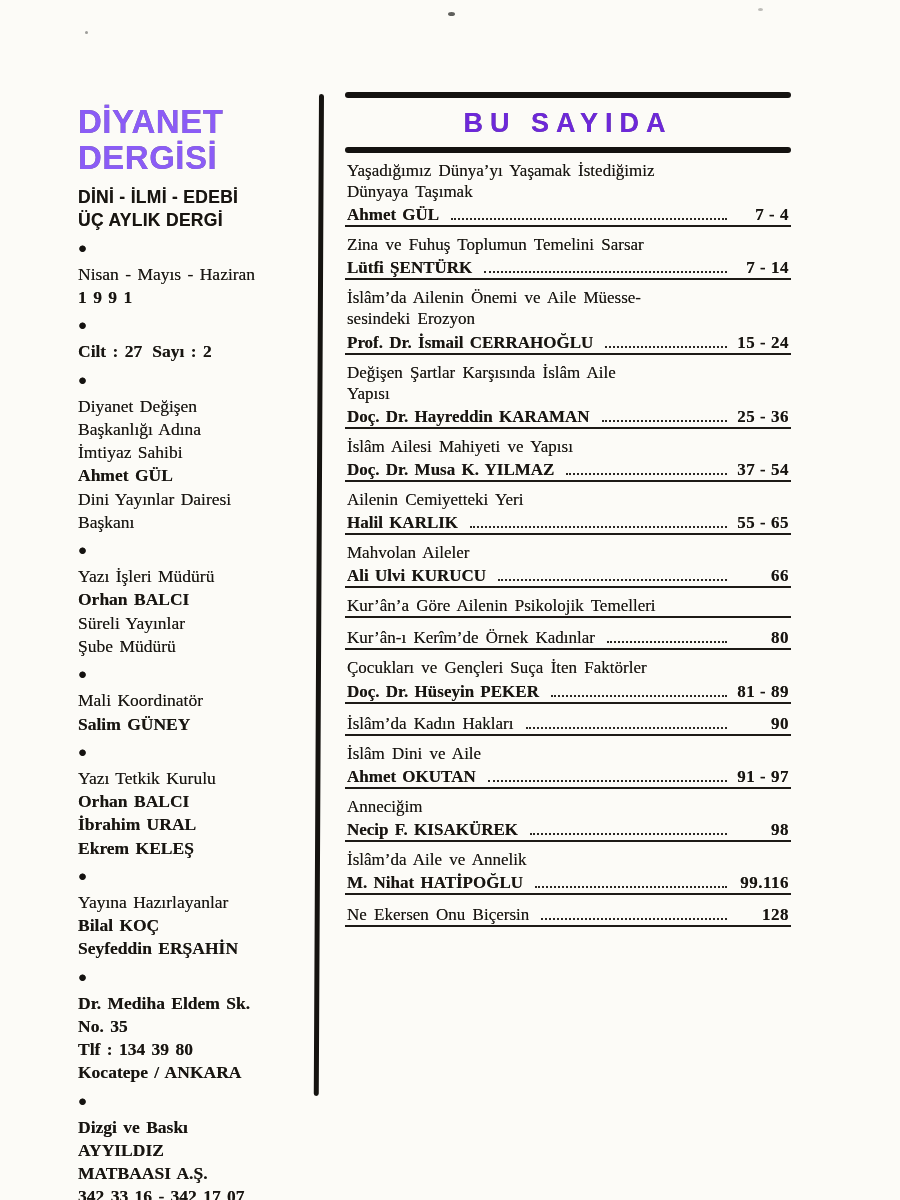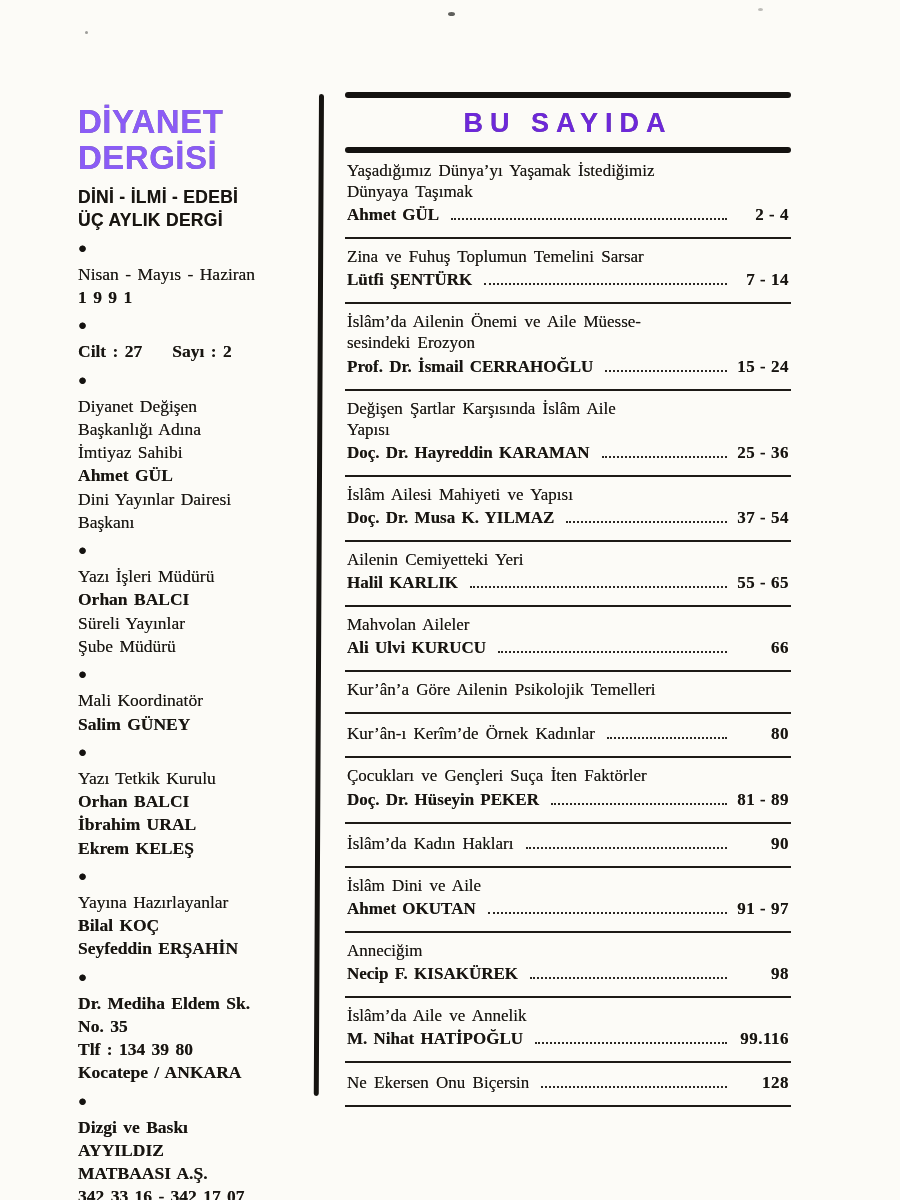--- a/index.html
+++ b/index.html
@@ -12,33 +12,33 @@
   
   .left-col{position:absolute;left:78px;top:104px;width:250px;}
   .masthead{font-family:"Liberation Sans",sans-serif;font-weight:bold;
     font-size:33px;line-height:1.1;letter-spacing:.5px;color:#8b5cf6;}
   .type-line{font-family:"Liberation Sans",sans-serif;font-weight:bold;
     font-size:17.5px;line-height:1.32;letter-spacing:.3px;}
   .type-block{margin-top:9px;}
   .bullet{font-size:15px;line-height:1;margin:9px 0 7px;color:#141210;}
   .lc{font-size:17.5px;line-height:1.33;word-spacing:2px;}
   .b{font-weight:bold;}
-  .issue-row{display:flex;gap:30px;}
+  .issue-row{display:flex;gap:10px;}
   
   .divider{position:absolute;left:319px;top:94px;width:5px;height:1002px;
     background:#151310;border-radius:3px;transform:rotate(.3deg);
     transform-origin:top center;}
   
   .right-col{position:absolute;left:345px;top:92px;width:446px;}
   .toc-rule{height:6px;background:#141210;border-radius:3px;}
   .toc-header{font-family:"Liberation Sans",sans-serif;font-weight:bold;
     font-size:27px;letter-spacing:7px;text-align:center;
     padding:10px 0 8px;color:#6d28d9;}
   .entries{margin-top:0;}
-  .entry{border-bottom:2px solid #1d1a16;padding:7px 2px 12px;
+  .entry{border-bottom:2px solid #1d1a16;padding:7px 2px 0;
     font-size:17px;line-height:1.24;}
   .tl{word-spacing:3px;}
   .arow{display:flex;align-items:baseline;margin-top:2px;}
   .author{font-weight:bold;white-space:nowrap;word-spacing:2px;}
   .leader{flex:1 1 auto;border-bottom:2.6px dotted #2b2723;
     margin:0 10px 4px 12px;min-width:28px;}
   .pages{font-weight:bold;white-space:nowrap;min-width:52px;
     text-align:right;letter-spacing:.5px;}
   
   .speck{position:absolute;background:#2b2b28;border-radius:50%;}
@@ -140,21 +140,21 @@
     <div class="toc-rule"></div>
 
     <div class="entries">
 
       <div class="entry">
         <div class="tl">Yaşadığımız Dünya’yı Yaşamak İstediğimiz</div>
         <div class="tl">Dünyaya Taşımak</div>
         <div class="arow">
           <span class="author">Ahmet GÜL</span>
           <span class="leader"></span>
-          <span class="pages">2 - 4</span>
+          <span class="pages">7 - 4</span>
         </div>
       </div>
 
       <div class="entry">
         <div class="tl">Zina ve Fuhuş Toplumun Temelini Sarsar</div>
         <div class="arow">
           <span class="author">Lütfi ŞENTÜRK</span>
           <span class="leader"></span>
           <span class="pages">7 - 14</span>
         </div>

